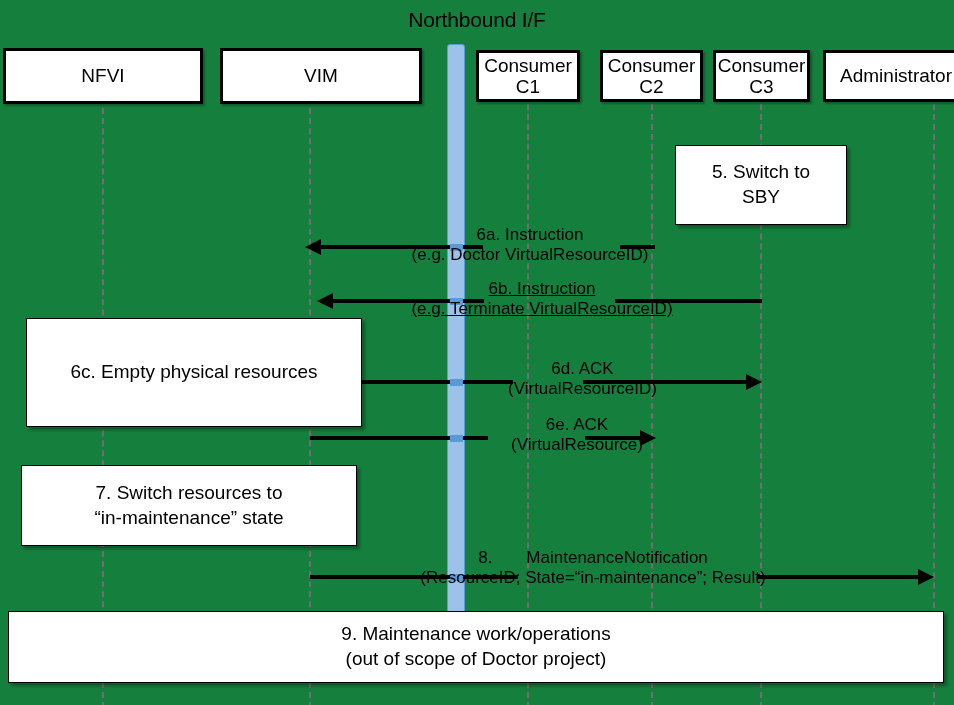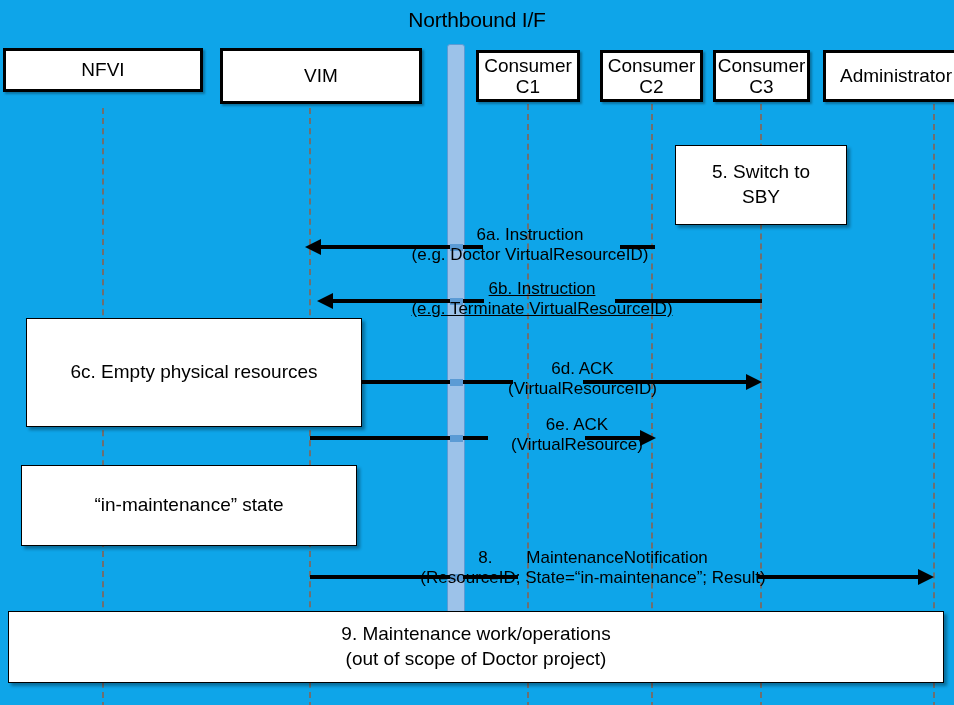--- a/index.html
+++ b/index.html
@@ -8,21 +8,21 @@
     background: #ffffff;
   }
   body {
     font-family: "Liberation Sans", sans-serif;
     -webkit-font-smoothing: antialiased;
   }
   #canvas {
     position: relative;
     width: 954px;
     height: 705px;
-    background: #0ea5e9;
+    background: #15803d;
     overflow: hidden;
   }
 
   
   .diagram-title {
     position: absolute;
     left: 0;
     top: 8px;
     width: 954px;
     text-align: center;
@@ -136,21 +136,21 @@
 
   <div class="lifeline" style="left:102px; top:108px; height:600px;"></div>
   <div class="lifeline" style="left:309px; top:108px; height:600px;"></div>
   <div class="lifeline" style="left:527px; top:104px; height:604px;"></div>
   <div class="lifeline" style="left:651px; top:104px; height:604px;"></div>
   <div class="lifeline" style="left:760px; top:104px; height:604px;"></div>
   <div class="lifeline" style="left:933px; top:104px; height:604px;"></div>
 
   <div class="nb-bar" style="left:447px; top:44px; width:18px; height:570px;"></div>
 
-  <div class="actor-box" style="left:3px; top:48px; width:200px; height:44px;">
+  <div class="actor-box" style="left:3px; top:48px; width:200px; height:56px;">
     <span class="actor-label">NFVI</span>
   </div>
 
   <div class="actor-box" style="left:220px; top:48px; width:202px; height:56px;">
     <span class="actor-label">VIM</span>
   </div>
 
   <div class="actor-box" style="left:476px; top:50px; width:104px; height:52px; flex-direction:column;">
     <span class="actor-label">Consumer</span>
     <span class="actor-label">C1</span>
@@ -205,20 +205,21 @@
 
   <div class="msg-seg" style="left:310px; top:436px; width:178px;"></div>
   <div class="msg-seg" style="left:585px; top:436px; width:58px;"></div>
   <div class="arrowhead right" style="left:640px; top:430px;"></div>
   <div class="msg-label" style="left:472px; top:415px; width:210px;">
     <span class="msg-line">6e. ACK</span>
     <span class="msg-line">(VirtualResource)</span>
   </div>
 
   <div class="note-box" style="left:21px; top:465px; width:336px; height:81px;">
+    <span class="note-line">7. Switch resources to</span>
     <span class="note-line">“in-maintenance” state</span>
   </div>
 
   <div class="msg-seg" style="left:310px; top:575px; width:208px;"></div>
   <div class="msg-seg" style="left:758px; top:575px; width:162px;"></div>
   <div class="arrowhead right" style="left:918px; top:569px;"></div>
   <div class="msg-label" style="left:338px; top:548px; width:510px;">
     <span class="msg-line">8.  MaintenanceNotification</span>
     <span class="msg-line">(ResourceID; State=“in-maintenance”; Result)</span>
   </div>

